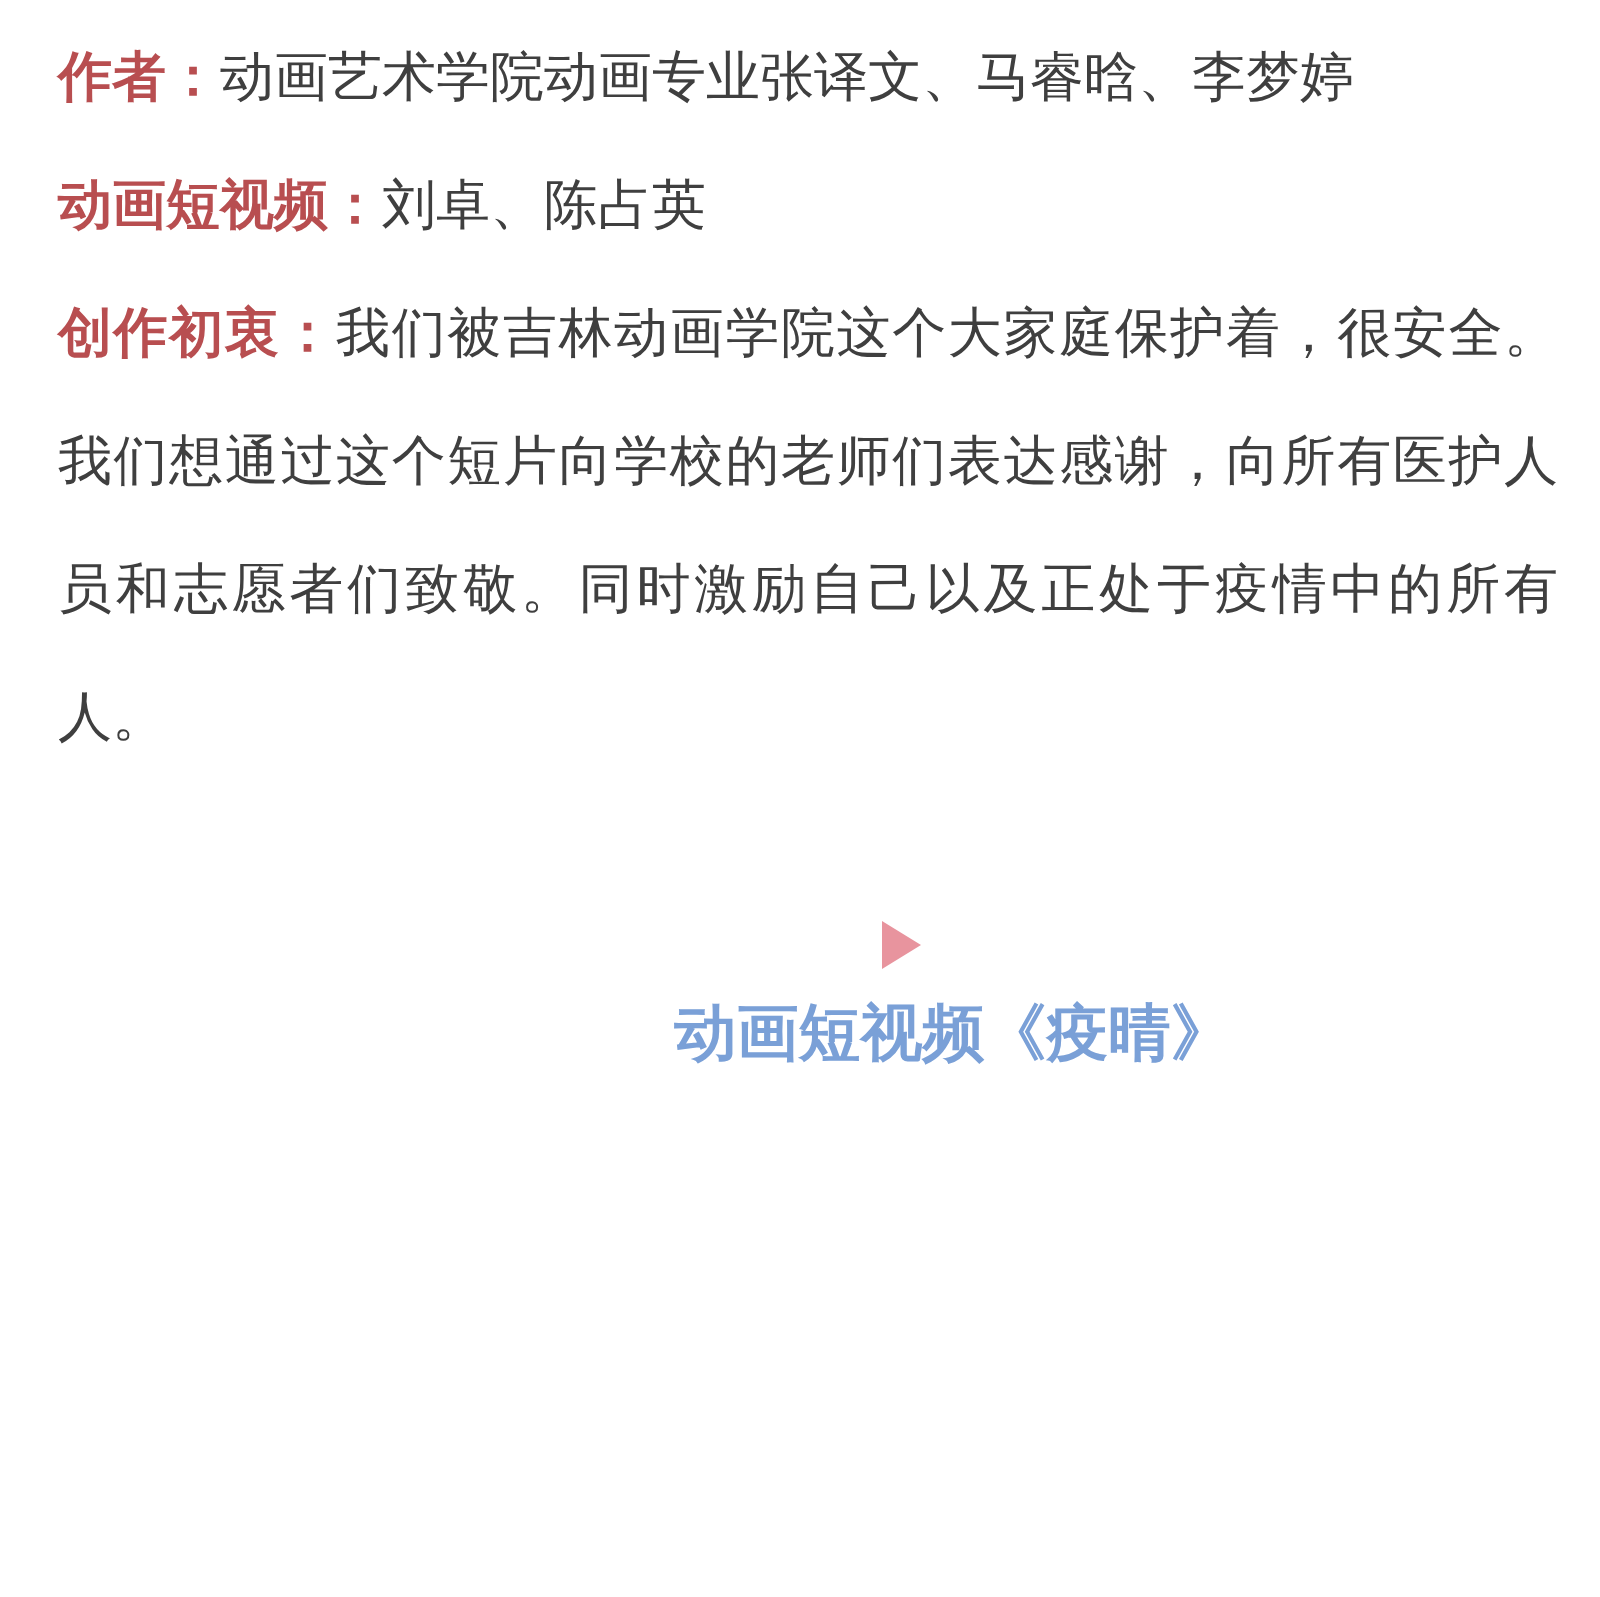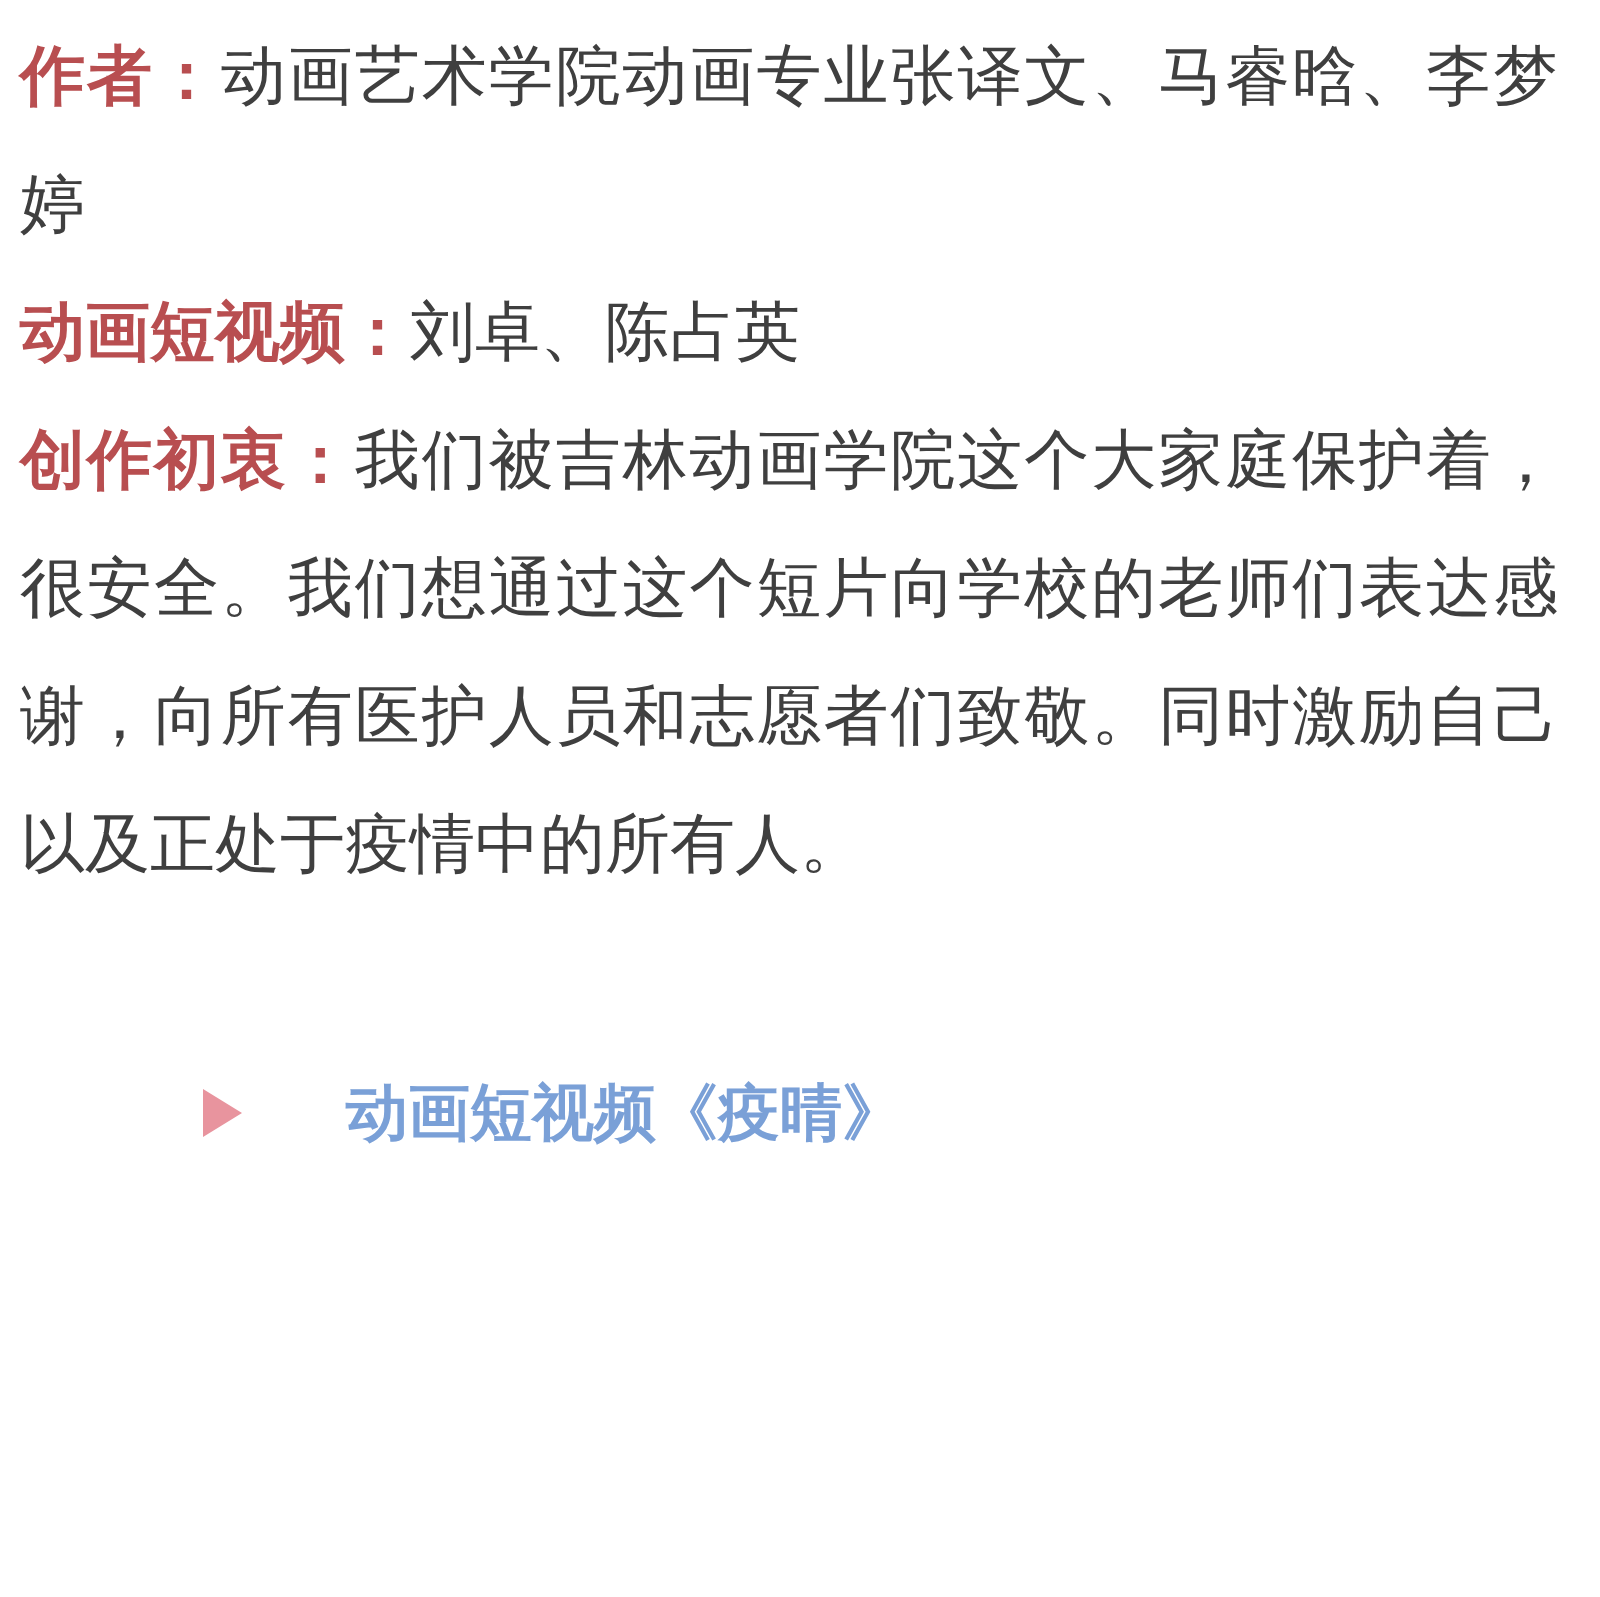--- a/index.html
+++ b/index.html
@@ -13,40 +13,41 @@
   html, body {
     width: 1600px;
     background: var(--page-bg, #ffffff);
     font-family: "Liberation Sans", sans-serif;
   }
   body {
     height: 1597px;
     overflow: hidden;
   }
   .article {
-    padding: 12px 42px 0 20px;
-    font-size: 65px;
+    padding: 12px 42px 0 58px;
+    font-size: 54px;
     line-height: 128px;
     color: var(--body-text, #3f3f3f);
     text-align: justify;
     letter-spacing: 0;
   }
   .article p {
     margin: 0;
   }
   .label {
     color: var(--label-red, #b84e50);
     font-weight: 700;
   }
   .video-caption {
     margin: 141px 0 0 203px;
     display: flex;
     align-items: center;
     line-height: 128px;
     cursor: pointer;
+    flex-direction: column;
   }
   .play-icon {
     width: 0;
     height: 0;
     border-left: 39px solid var(--play-pink, #e8949e);
     border-top: 24px solid transparent;
     border-bottom: 24px solid transparent;
     flex: 0 0 auto;
   }
   .video-title {

